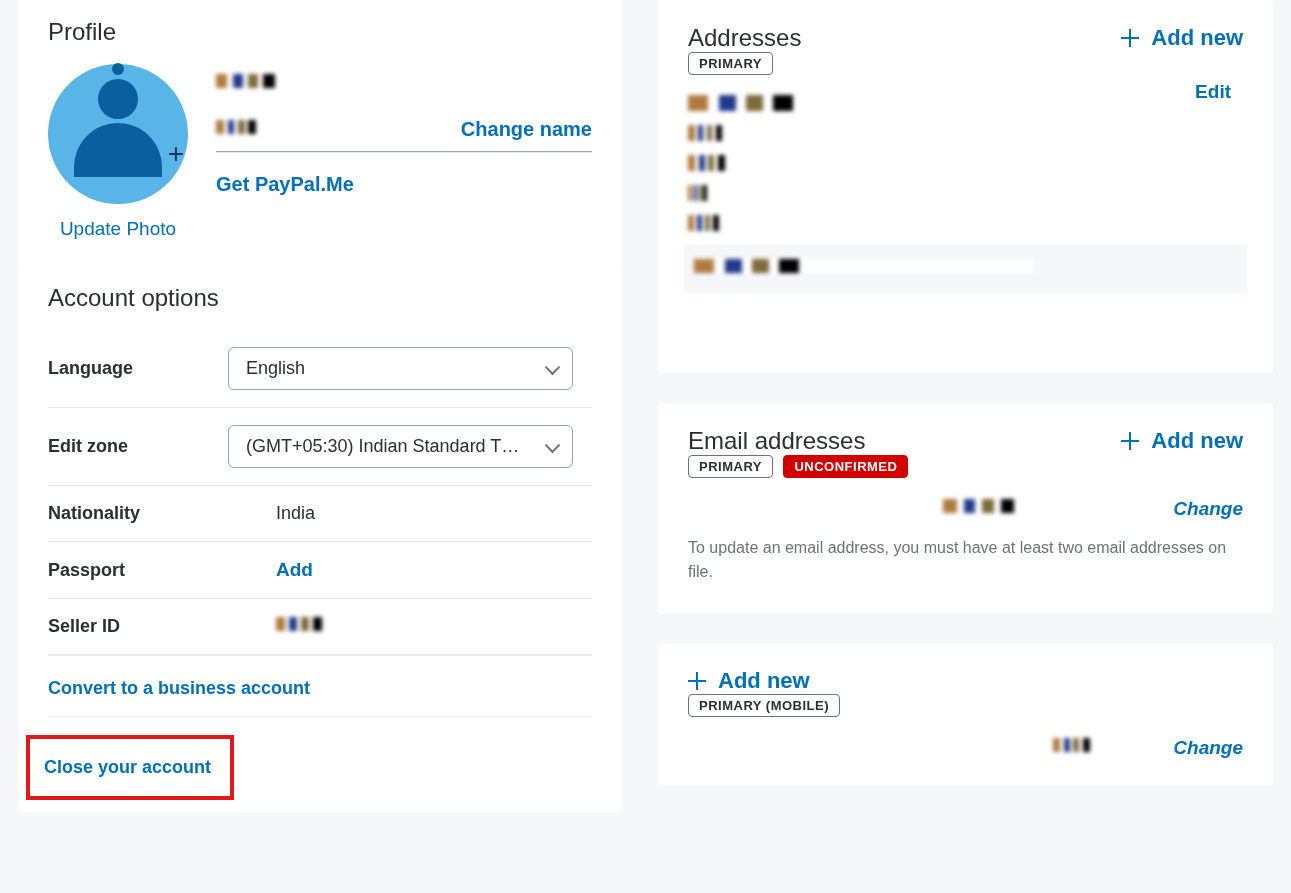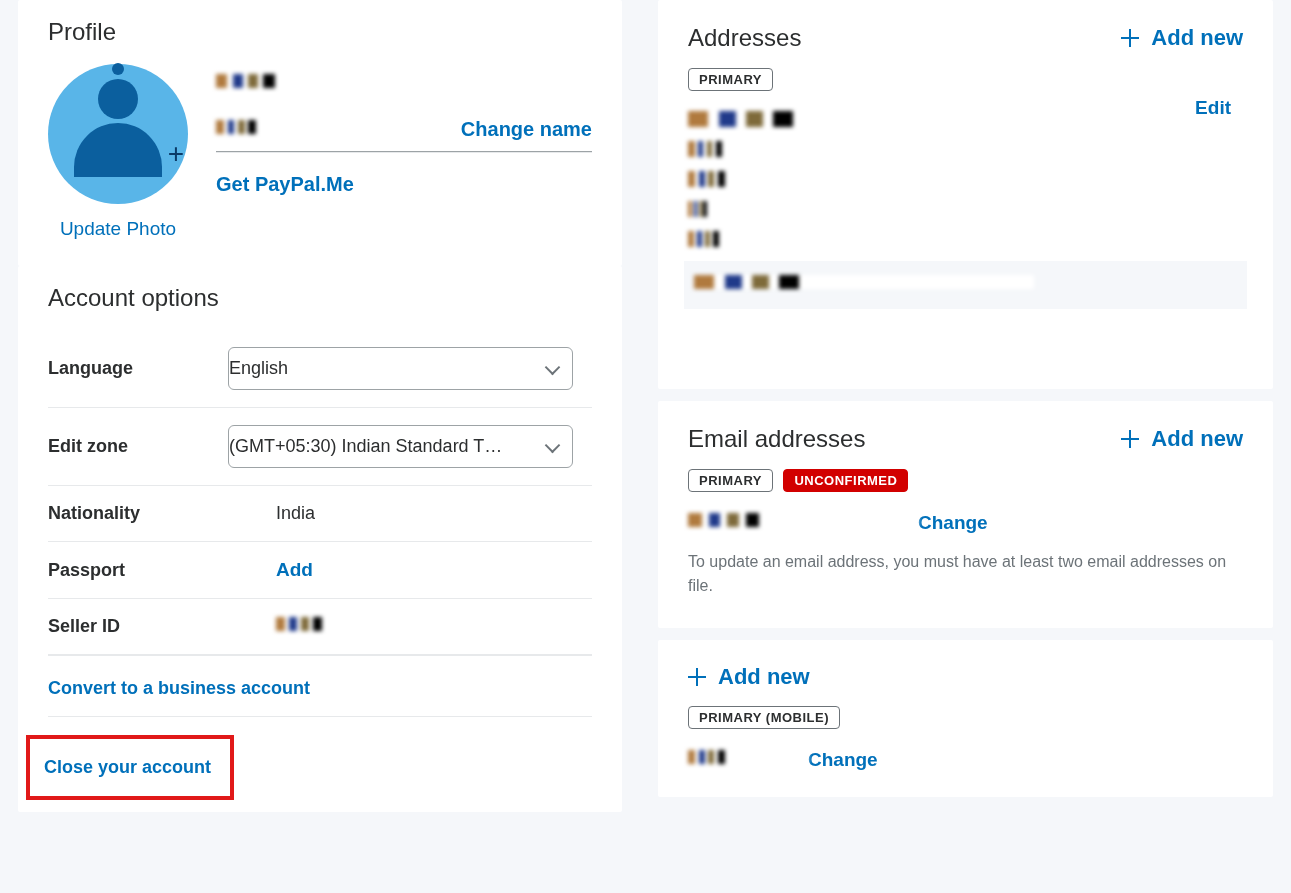--- a/index.html
+++ b/index.html
@@ -9,21 +9,21 @@
       padding: 0;
       width: 1291px;
     }
     .wrap {
       display: flex;
       gap: 36px;
       align-items: flex-start;
       padding: 0 18px;
     }
     .col { flex: 0 0 604px; display: flex; flex-direction: column; }
-    .col2 { flex: 1; display: flex; flex-direction: column; gap: 12px; }
+    .col2 { flex: 1; display: flex; flex-direction: column; gap: 30px; }
     .card {
       background: #fff;
       padding: 18px 30px 26px 30px;
       border-radius: 2px;
     }
     h2.section-title {
       font-size: 24px;
       font-weight: 400;
       color: #2c2e2f;
       margin-bottom: 18px;
@@ -66,21 +66,21 @@
       display:flex; align-items:center;
       border-bottom:1px solid #e7e9eb;
       padding: 17px 0;
     }
     .opt-row:last-of-type { border-bottom:none;}
     .opt-label { flex:0 0 180px; font-size:18px; font-weight:700; color:#2c2e2f; }
     .opt-val { font-size:18px; color:#2c2e2f; }
     .select {
       flex:1;
       border:1px solid #9da3a6; border-radius:6px;
-      padding:10px 38px 10px 0;
+      padding:10px 38px 10px 17px;
       font-size:18px; color:#2c2e2f;
       position:relative; cursor:pointer;
       max-width: 345px;
     }
     .select::after{
       content:""; position:absolute; right:14px; top:50%; transform:translateY(-50%);
       width:16px; height:10px;
       background: none;
       border-left:2px solid #6c7378; border-bottom:2px solid #6c7378;
       transform: translateY(-65%) rotate(-45deg);
@@ -112,21 +112,20 @@
       content:"";position:absolute;background:#0070ba;
     }
     .plus-icon::before{ left:8px; top:0; width:2px; height:18px;}
     .plus-icon::after{ top:8px; left:0; height:2px; width:18px;}
     .badge {
       display:inline-block;
       border:1px solid #6c7378; border-radius:4px;
       font-size:13px; font-weight:700; letter-spacing:0.5px;
       padding:3px 10px;
       color:#2c2e2f;
-      margin-top:16px;
     }
     .badge-red {
       border-color:#d20000; background:#d20000; color:#fff;
       margin-left:6px;
     }
     .addr-block { position:relative; padding-top:20px; padding-bottom:10px;}
     .addr-lines .blur-strip { width:340px; height:16px; margin-bottom:14px;}
     .addr-lines .blur-strip.s2 { width:110px;}
     .addr-lines .blur-strip.s3 { width:120px;}
     .addr-lines .blur-strip.s4 { width:62px;}
@@ -135,21 +134,21 @@
       background:#f5f7fa; padding:14px 10px; margin: 8px -4px 0 -4px;
     }
     .card-action-right {
       position:absolute; right:12px; top:6px;
     }
     .hint {
       font-size:16px; color:#6c7378; padding:16px 0 4px 0; line-height:1.5;
     }
     .change-link { color:#0070ba; font-weight:700; font-size:19px; cursor:pointer;}
     .email-row, .phone-row {
-      display:flex; justify-content:flex-start;align-items:center; padding-top:20px;
+      display:flex; justify-content:flex-end;align-items:center; padding-top:20px;font-style:italic;
     }
     .email-row .blur-strip { width:230px; height:14px;}
     .phone-row .blur-strip { width:120px; height:14px;}
     
     .sil{
       width:90px;height:110px;
     }
     .sil .head{ width:40px;height:40px;border-radius:50%;background:#0b5f9e;margin:0 auto; box-shadow: 0 -30px 0 -14px #0b5f9e;}
     .sil .body{ width:88px;height:54px;border-radius:50px 50px 0 0;background:#0b5f9e;margin:4px auto 0;}
   </style>

